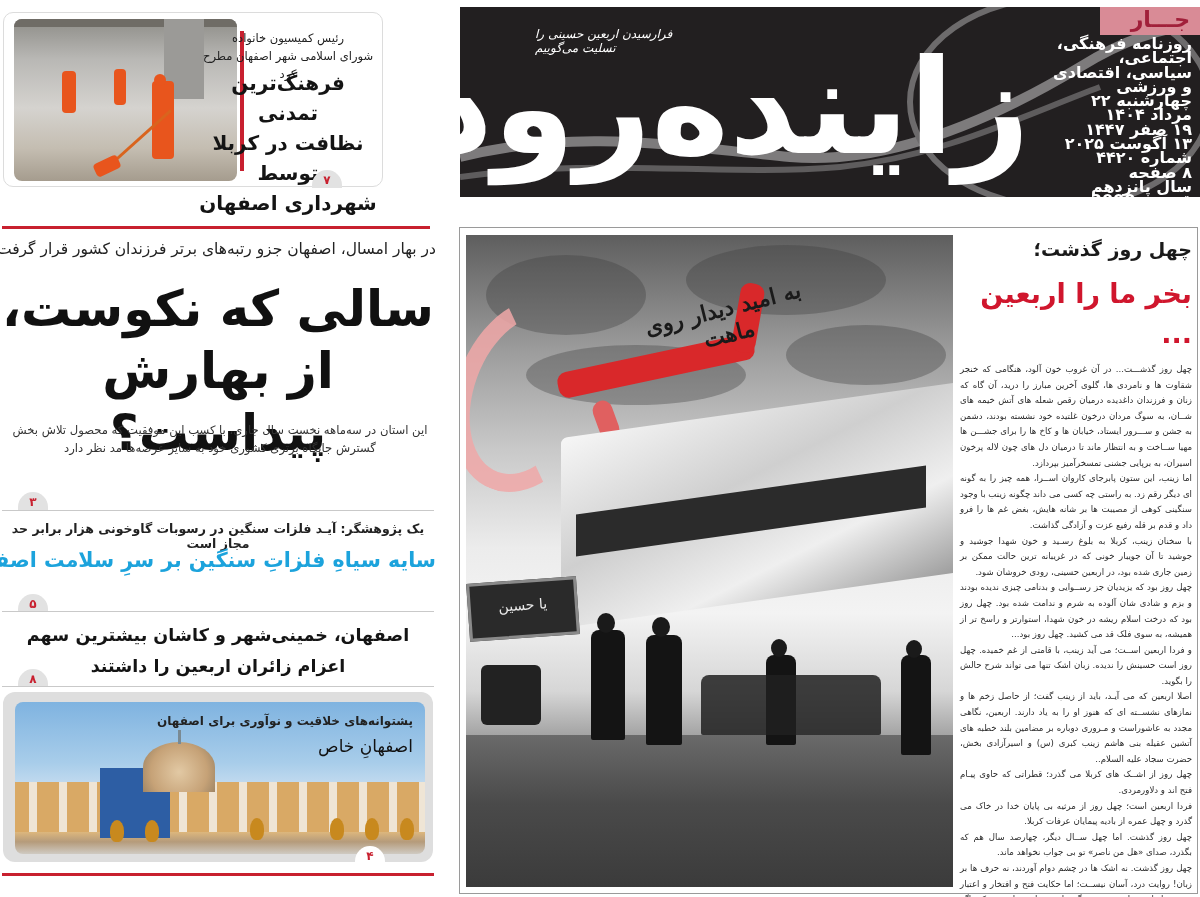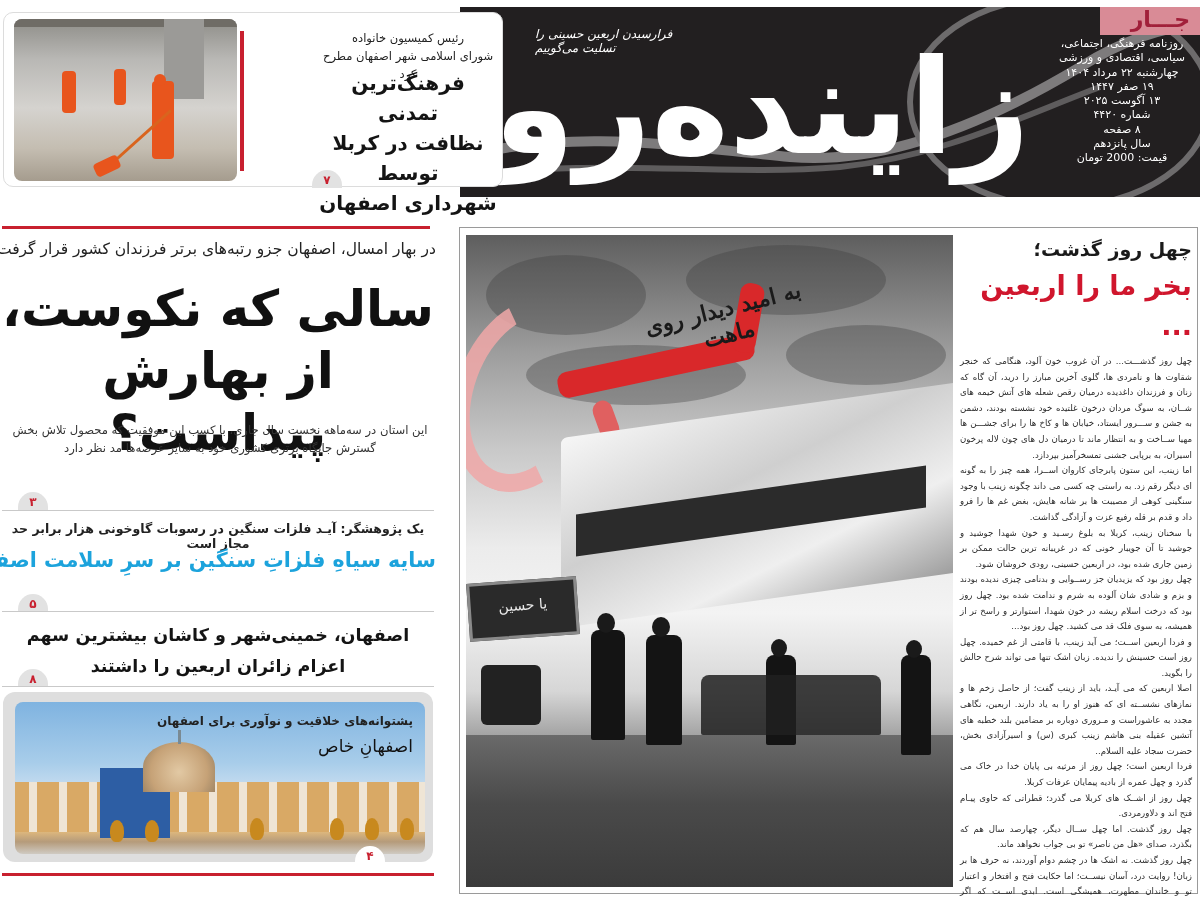--- a/index.html
+++ b/index.html
@@ -20,34 +20,34 @@
     font-size: 132px; line-height: 160px; letter-spacing: -4px;
     direction: rtl;
   }
   .masthead .slogan {
     position: absolute; left: 75px; top: 20px; width: 150px;
     color: #ffffff; font-family: "DejaVu Serif", serif; font-style: italic;
     font-size: 12px; text-align: left;
   }
   .masthead .info {
     position: absolute; right: 8px; top: 30px; width: 140px;
-    color: #ffffff; font-size: 11px; line-height: 14.3px; text-align: center; font-weight: normal;
+    color: #ffffff; font-size: 16px; line-height: 14.3px; text-align: right; font-weight: bold;
   }
   .jar-badge {
     position: absolute; right: 0; top: 0; width: 100px; height: 28px;
     background: #d98b96;
   }
   .jar-badge span {
     position: absolute; right: 10px; top: 0px; font-size: 22px; font-weight: bold; color: #a1203a;
     letter-spacing: 4px;
   }
 
   
   .box-top {
-    position: absolute; left: 3px; top: 12px; width: 500px; height: 175px;
+    position: absolute; left: 3px; top: 12px; width: 380px; height: 175px;
     border: 1.5px solid #dcdcdc; border-radius: 10px; background: #fff;
   }
   .box-top .photo {
     position: absolute; left: 10px; top: 6px; width: 223px; height: 162px; border-radius: 8px;
     background: linear-gradient(180deg, #8e8d88 0%, #b9b8b5 25%, #d5d3cf 55%, #c4bdb1 80%, #a59c8e 100%);
     overflow: hidden;
   }
   .photo .beam { position: absolute; background: #6f6c66; }
   .photo .worker { position: absolute; background: #e8551d; border-radius: 4px; }
   .photo .broom { position: absolute; height: 3px; background: #d9641e; transform-origin: left center; }
@@ -152,21 +152,21 @@
     position: absolute; left: 0; right: 0; top: 14px; text-align: center; color: #eaeaea; font-size: 14px;
     font-family: "DejaVu Serif", serif;
   }
   .feature-photo .road { position: absolute; left: 0; top: 500px; width: 487px; height: 152px;
     background: linear-gradient(180deg, #6a6a6a 0%, #4a4a4a 45%, #3b3b3b 100%); }
   .feature-photo .person { position: absolute; background: #141414; border-radius: 8px 8px 2px 2px; }
   .feature-photo .head { position: absolute; background: #1a1a1a; border-radius: 50%; }
 
   .feature-text { position: absolute; left: 960px; top: 236px; width: 232px; text-align: right; }
   .feature-kicker { font-size: 19px; font-weight: bold; color: #1a1a1a; line-height: 26px; }
-  .feature-headline { font-size: 27px; font-weight: bold; color: #d0162d; line-height: 40px; margin-top: 4px; }
+  .feature-headline { font-size: 27px; font-weight: bold; color: #d0162d; line-height: 40px; margin-top: 12px; }
   .feature-body {
     margin-top: 8px; font-size: 8.6px; line-height: 15.6px; color: #2a2a2a; text-align: justify;
   }
   .feature-body p { margin: 0; }
 </style>
 </head>
 <body>
 
 <div class="masthead">
   <svg class="swoosh" viewBox="0 0 740 190">
@@ -292,19 +292,19 @@
 <div class="feature-text">
   <div class="feature-kicker">چهل روز گذشت؛</div>
   <div class="feature-headline">بخر ما را اربعین ...</div>
   <div class="feature-body">
     <p>چهل روز گذشـــت... در آن غروب خون آلود، هنگامی که خنجر شقاوت ها و نامردی ها، گلوی آخرین مبارز را درید، آن گاه که زنان و فرزندان داغدیده درمیان رقص شعله های آتش خیمه های شــان، به سوگ مردان درخون غلتیده خود نشسته بودند، دشمن به جشن و ســـرور ایستاد، خیابان ها و کاخ ها را برای جشـــن ها مهیا ســاخت و به انتظار ماند تا درمیان دل های چون لاله پرخون اسیران، به برپایی جشنی تمسخرآمیز بپردازد.</p>
     <p>اما زینب، این ستون پابرجای کاروان اســرا، همه چیز را به گونه ای دیگر رقم زد. به راستی چه کسی می داند چگونه زینب با وجود سنگینی کوهی از مصیبت ها بر شانه هایش، بغض غم ها را فرو داد و قدم بر قله رفیع عزت و آزادگی گذاشت.</p>
     <p>با سخنان زینب، کربلا به بلوغ رسـید و خون شهدا جوشید و جوشید تا آن جویبار خونی که در غریبانه ترین حالت ممکن بر زمین جاری شده بود، در اربعین حسینی، رودی خروشان شود.</p>
     <p>چهل روز بود که یزیدیان جز رســوایی و بدنامی چیزی ندیده بودند و بزم و شادی شان آلوده به شرم و ندامت شده بود. چهل روز بود که درخت اسلام ریشه در خون شهدا، استوارتر و راسخ تر از همیشه، به سوی فلک قد می کشید. چهل روز بود...</p>
     <p>و فردا اربعین اســت؛ می آید زینب، با قامتی از غم خمیده. چهل روز است حسینش را ندیده. زبان اشک تنها می تواند شرح حالش را بگوید.</p>
     <p>اصلا اربعین که می آیـد، باید از زینب گفت؛ از حاصل زخم ها و نمازهای نشســته ای که هنوز او را به یاد دارند. اربعین، نگاهی مجدد به عاشوراست و مـروری دوباره بر مضامین بلند خطبه های آتشین عقیله بنی هاشم زینب کبری (س) و اسیرآزادی بخش، حضرت سجاد علیه السلام..</p>
+    <p>چهل روز از اشــک های کربلا می گذرد؛ قطراتی که حاوی پیـام فتح اند و دلاورمردی.</p>
     <p>فردا اربعین است؛ چهل روز از مرثیه بی پایان خدا در خاک می گذرد و چهل عمره از بادیه پیمایان عرفات کربلا.</p>
-    <p>چهل روز از اشــک های کربلا می گذرد؛ قطراتی که حاوی پیـام فتح اند و دلاورمردی.</p>
     <p>چهل روز گذشت. اما چهل ســال دیگر، چهارصد سال هم که بگذرد، صدای «هل من ناصر» تو بی جواب نخواهد ماند.</p>
     <p>چهل روز گذشت. نه اشک ها در چشم دوام آوردند، نه حرف ها بر زبان! روایت درد، آسان نیســت؛ اما حکایت فتح و افتخار و اعتبار تو و خاندان مطهرت، همیشگی است. ابدی اســت که اگر عاشورا، معمار اشــک را به آینه کاری رواق چشم ها فرستاد؛ اگر کربلا، معبری از خون و حماسه سر راه بیداران و بیدارگران کشور بنا کرد؛ اگر خون، سلاحی برتر از شمشیر گشت، اربعین تکرار آن سازندگی و معبرسازی و شهادت طلبی است.</p>
 
   </div>
 </div>
 
 </body></html>

